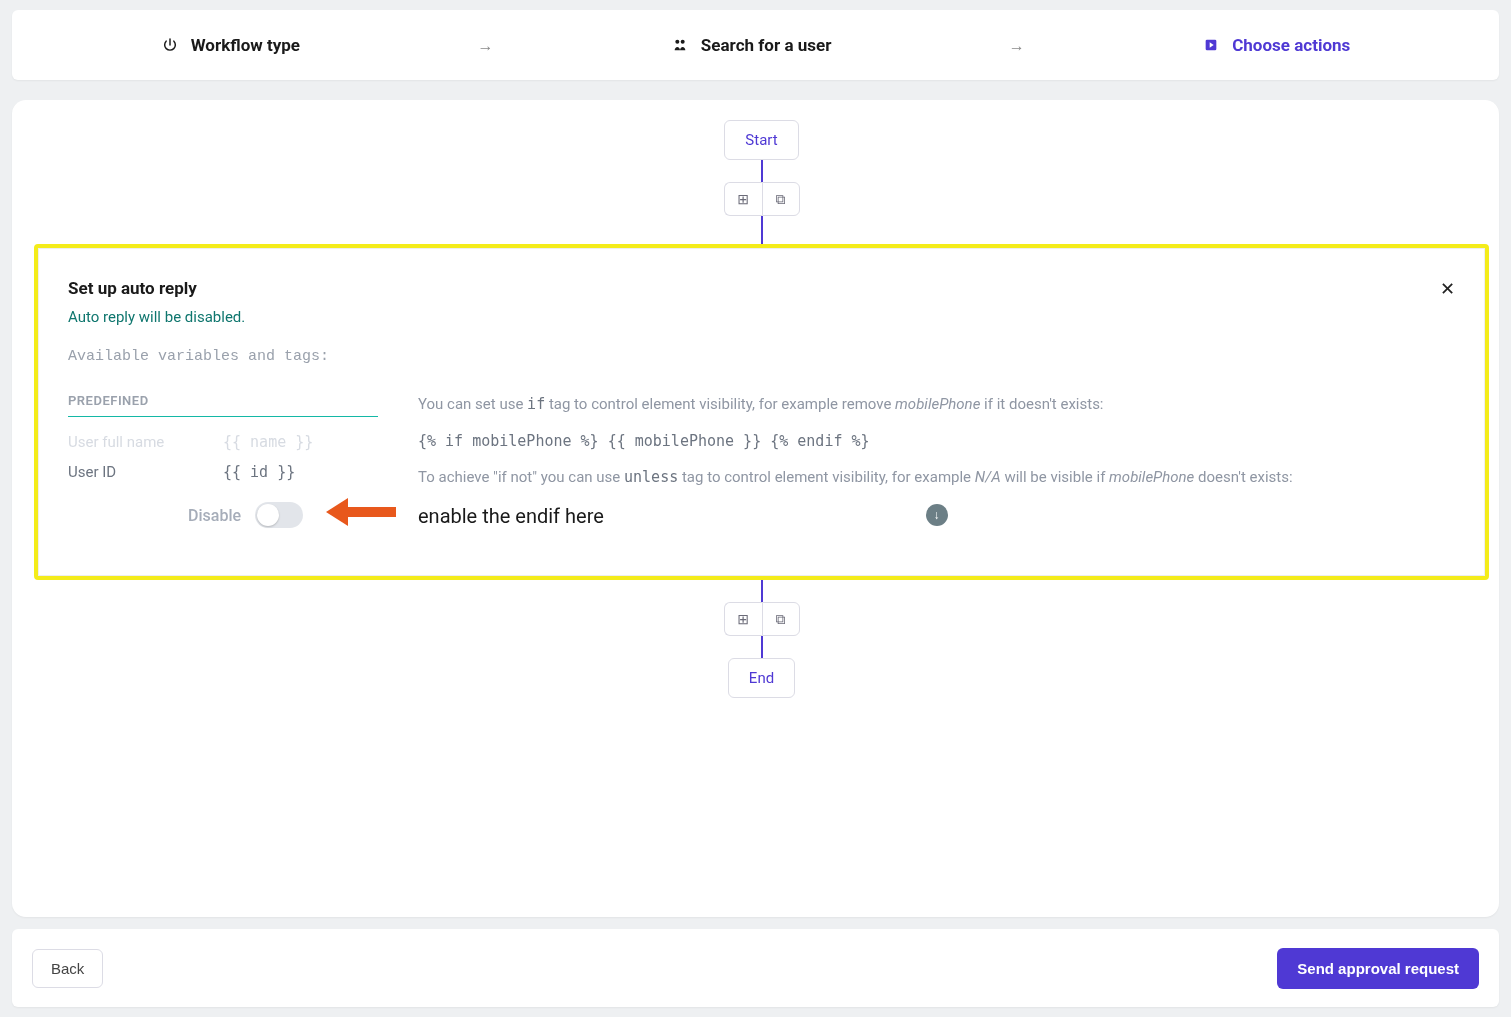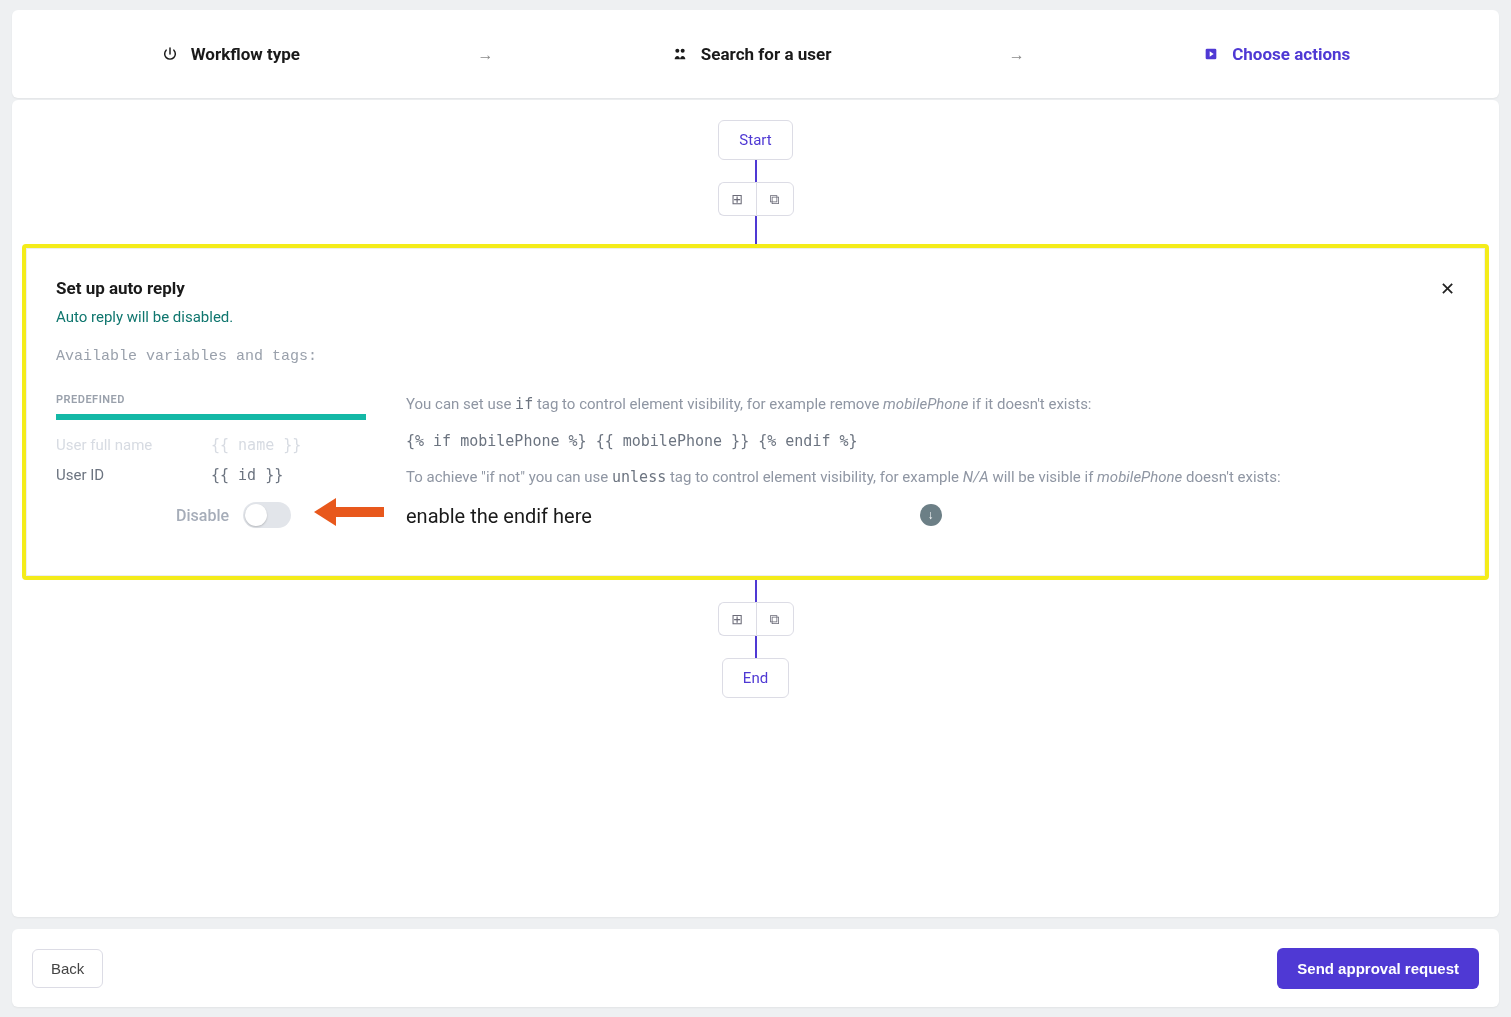--- a/index.html
+++ b/index.html
@@ -11,21 +11,21 @@
     height: 1017px;
     overflow: hidden;
     position: relative;
   }
   
   .stepper-card {
     position: absolute;
     top: 10px;
     left: 12px;
     right: 12px;
-    height: 88px;
+    height: 70px;
     background: #fff;
     border-radius: 6px;
     box-shadow: 0 1px 2px rgba(0,0,0,0.05);
     display: flex;
     align-items: center;
     justify-content: space-around;
     padding: 0 60px;
   }
   .step { display: flex; align-items: center; gap: 12px; font-weight: 700; font-size: 17px; }
   .step.active { color: #4f39d4; }
@@ -33,23 +33,23 @@
   .arrow-sep { color: #8a8a8a; font-size: 16px; }
 
   
   .canvas-card {
     position: absolute;
     top: 100px;
     left: 12px;
     right: 12px;
     bottom: 100px;
     background: #fff;
-    border-radius: 6px;
+    border-radius: 14px;
     box-shadow: 0 1px 2px rgba(0,0,0,0.05);
-    padding: 20px 0 0 0;
+    padding: 20px 0 0 12px;
   }
 
   .flow-column {
     display: flex;
     flex-direction: column;
     align-items: center;
     width: 100%;
   }
 
   .node-box {
@@ -94,24 +94,24 @@
     color: #222;
   }
 
   .ac-title { font-weight: 700; font-size: 17px; color: #1a1a1a; margin-bottom: 10px; }
   .ac-sub { color: #0f766e; font-size: 15px; margin-bottom: 22px; }
   .ac-vars-label { color: #9aa1ac; font-size: 15px; margin-bottom: 28px; font-family: Liberation Mono, monospace; }
 
   .ac-body { display: flex; gap: 40px; }
   .ac-left { width: 310px; }
   .predef-header {
-    color: #9aa1ac; font-size: 11px; letter-spacing: 0.5px;
+    color: #9aa1ac; font-size: 13px; letter-spacing: 0.5px;
     font-weight: 600;
     padding-bottom: 8px;
-    border-bottom: 6px solid #14b8a6;
+    border-bottom: 1px solid #14b8a6;
     margin-bottom: 10px;
   }
   .var-row { display: flex; font-size: 15px; color: #6c7480; padding: 6px 0; }
   .var-row .vname { flex: 1; }
   .var-row .vcode { flex: 1; font-family: ui-monospace, Menlo, monospace; }
   .var-row.faded { color: #d7dbe2; }
 
   .ac-right { flex: 1; color: #8f96a3; font-size: 15px; padding-top: 0; }
   .ac-right p { margin-bottom: 16px; line-height: 1.5; }
   .ac-right code { font-family: ui-monospace, Menlo, monospace; color: #6c7480; }

